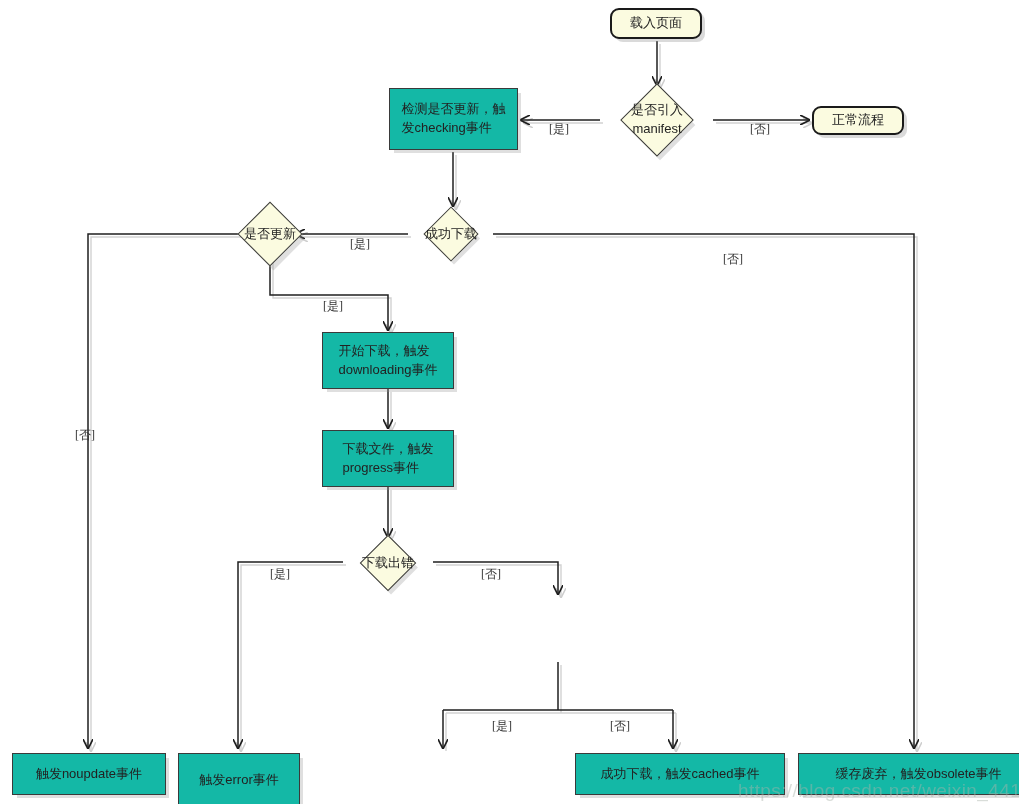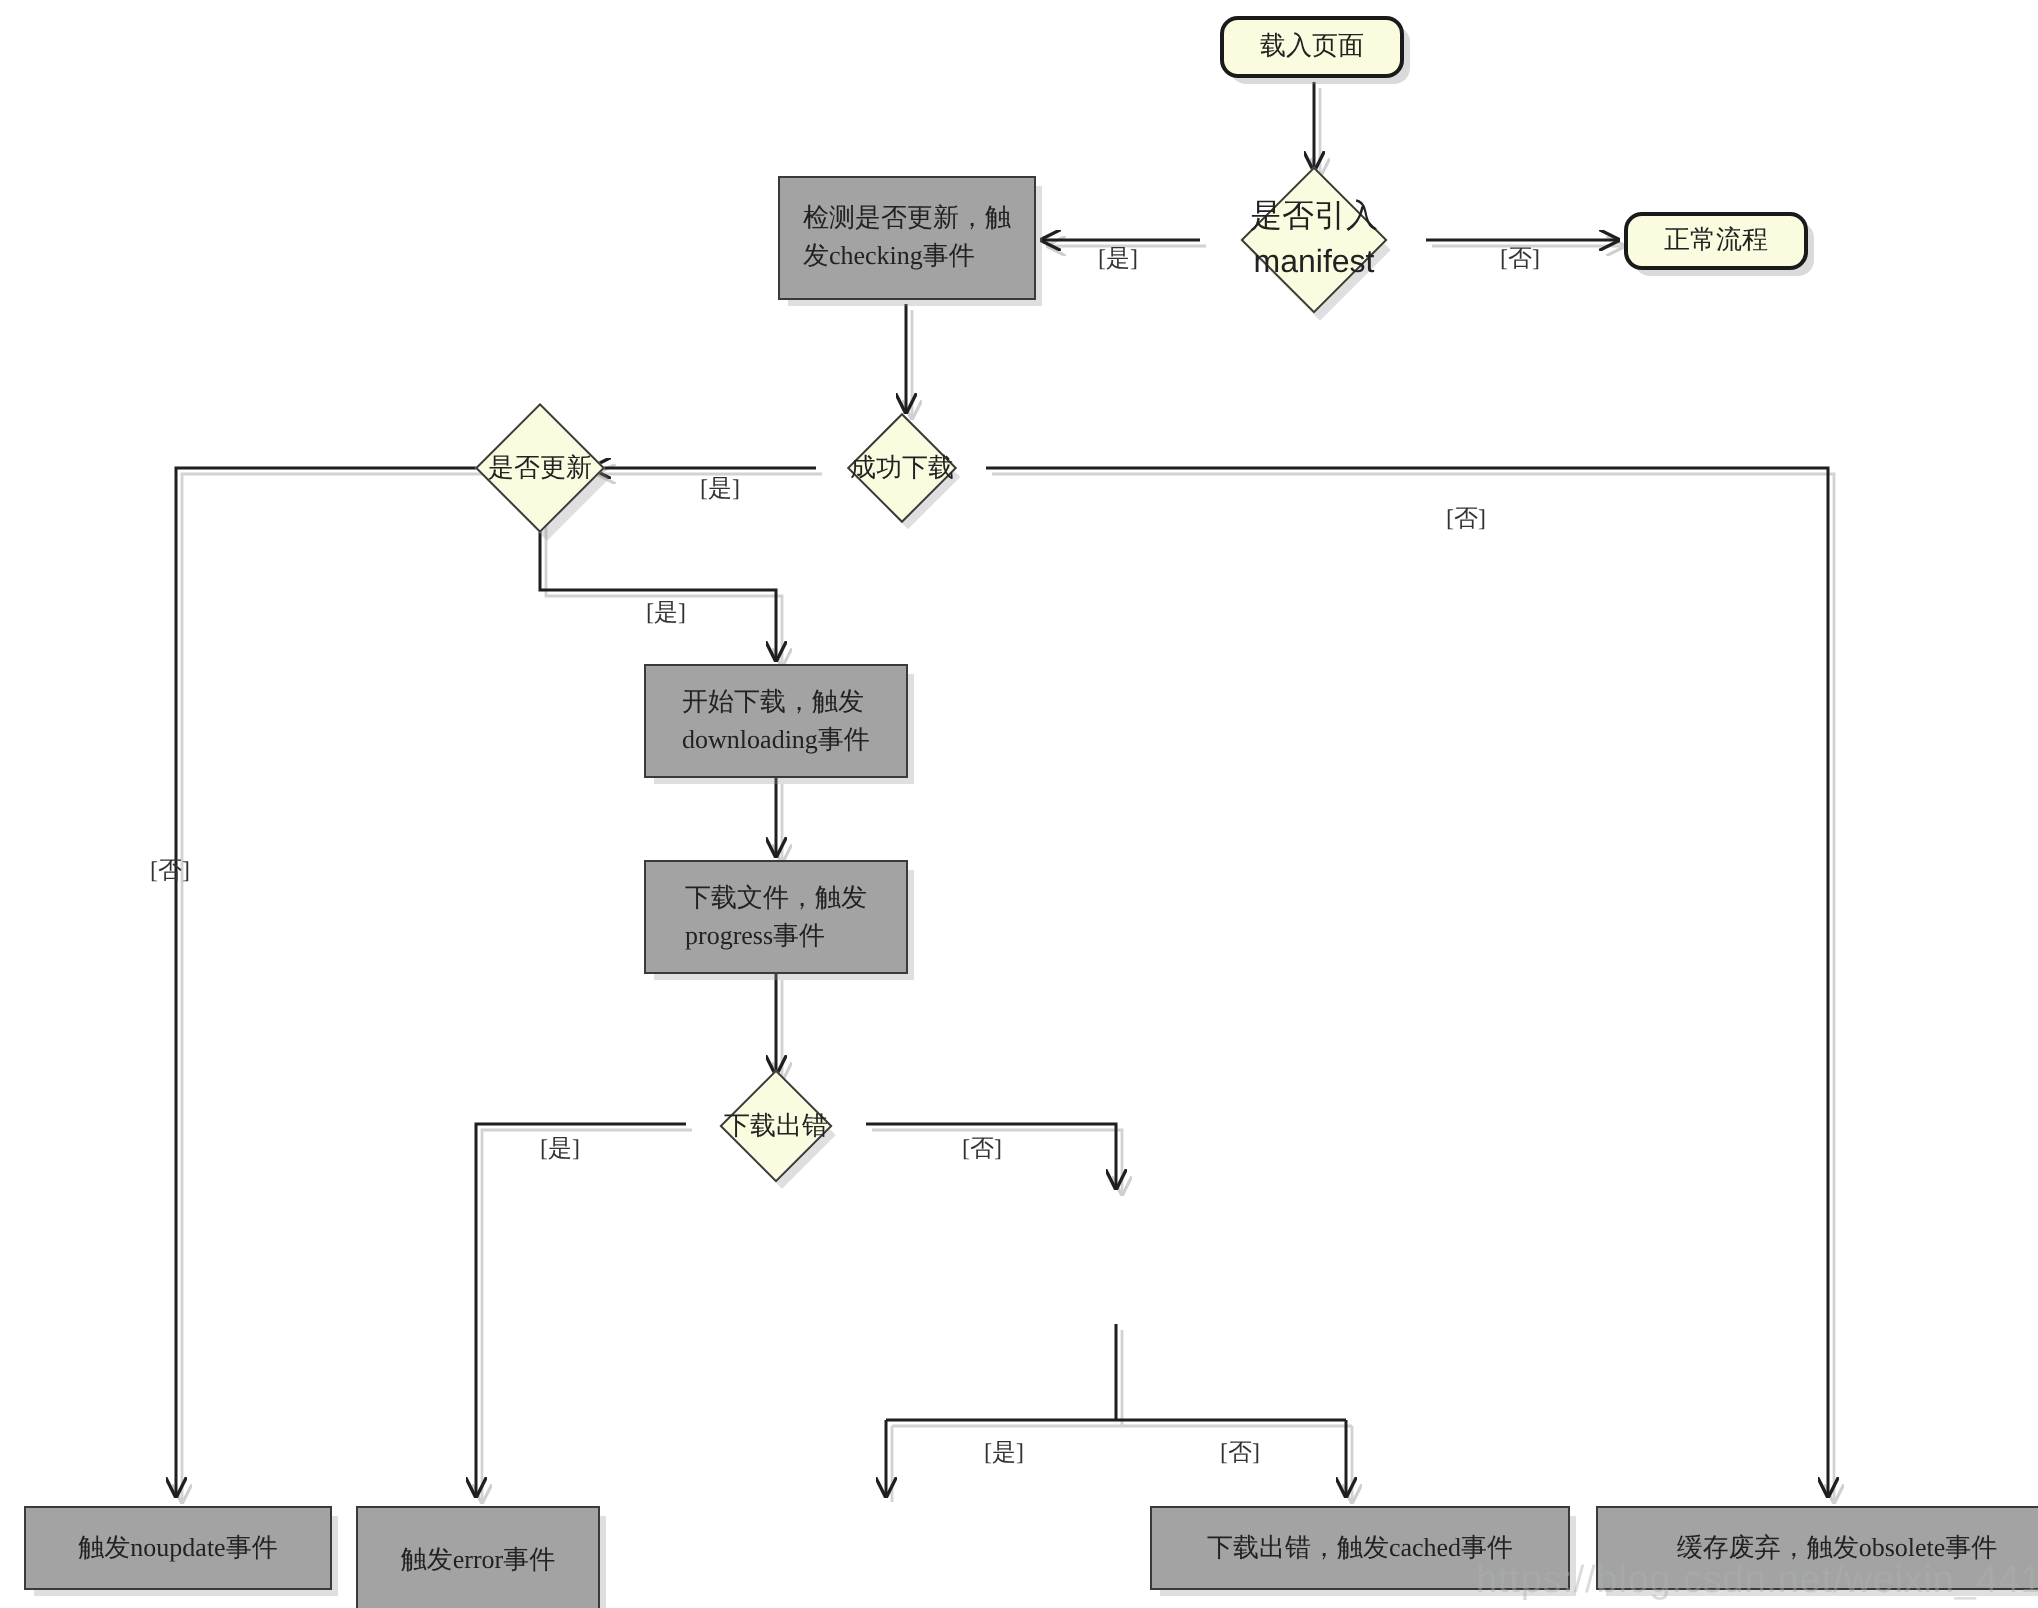--- a/index.html
+++ b/index.html
@@ -36,24 +36,23 @@
     z-index: 3;
   }
   .node .inner {
     position: relative;
     z-index: 2;
     padding: 0 6px;
     white-space: pre-line;
   }
   
   .proc {
-    background: #a3a3a3;
+    background: #14b8a6;
     border: 1px solid #3a3a3a;
     box-shadow: 4px 4px 0 -1px rgba(150,150,150,0.30);
-    font-family: Liberation Serif, serif;
   }
   
   .term {
     background: #fbfbe0;
     border: 2px solid #1a1a1a;
     border-radius: 9px;
     box-shadow: 4px 4px 0 -1px rgba(150,150,150,0.35);
   }
   
   .dec {
@@ -158,21 +157,21 @@
     </g>
   </svg>
 
   <div class="node term" style="left:610px; top:8px; width:92px; height:31px;">
     <span class="inner">载入页面</span>
   </div>
 
   <div class="node dec" style="left:598px; top:86px; width:118px; height:68px;">
     <div class="shadow" style="width:50px; height:50px; transform:translate(-44%,-40%) rotate(45deg);"></div>
     <div class="shape" style="width:50px; height:50px;"></div>
-    <span class="inner" style="font-size:16px;">是否引入
+    <span class="inner" style="font-size:13px;">是否引入
 manifest</span>
   </div>
 
   <div class="node term" style="left:812px; top:106px; width:92px; height:29px;">
     <span class="inner">正常流程</span>
   </div>
 
   <div class="node proc" style="left:389px; top:88px; width:129px; height:62px;">
     <span class="inner" style="text-align:left;">检测是否更新，触
 发checking事件</span>
@@ -210,21 +209,21 @@
   <div class="node proc" style="left:12px; top:753px; width:154px; height:42px;">
     <span class="inner">触发noupdate事件</span>
   </div>
 
   <div class="node proc" style="left:178px; top:753px; width:122px; height:54px;">
     <span class="inner">触发error事件</span>
   </div>
 
 
   <div class="node proc" style="left:575px; top:753px; width:210px; height:42px;">
-    <span class="inner">下载出错，触发cached事件</span>
+    <span class="inner">成功下载，触发cached事件</span>
   </div>
 
   <div class="node proc" style="left:798px; top:753px; width:241px; height:42px;">
     <span class="inner">缓存废弃，触发obsolete事件</span>
   </div>
 
   <div class="edge-label" style="left:549px; top:121px;">[是]</div>
 
   <div class="edge-label" style="left:750px; top:121px;">[否]</div>
 

